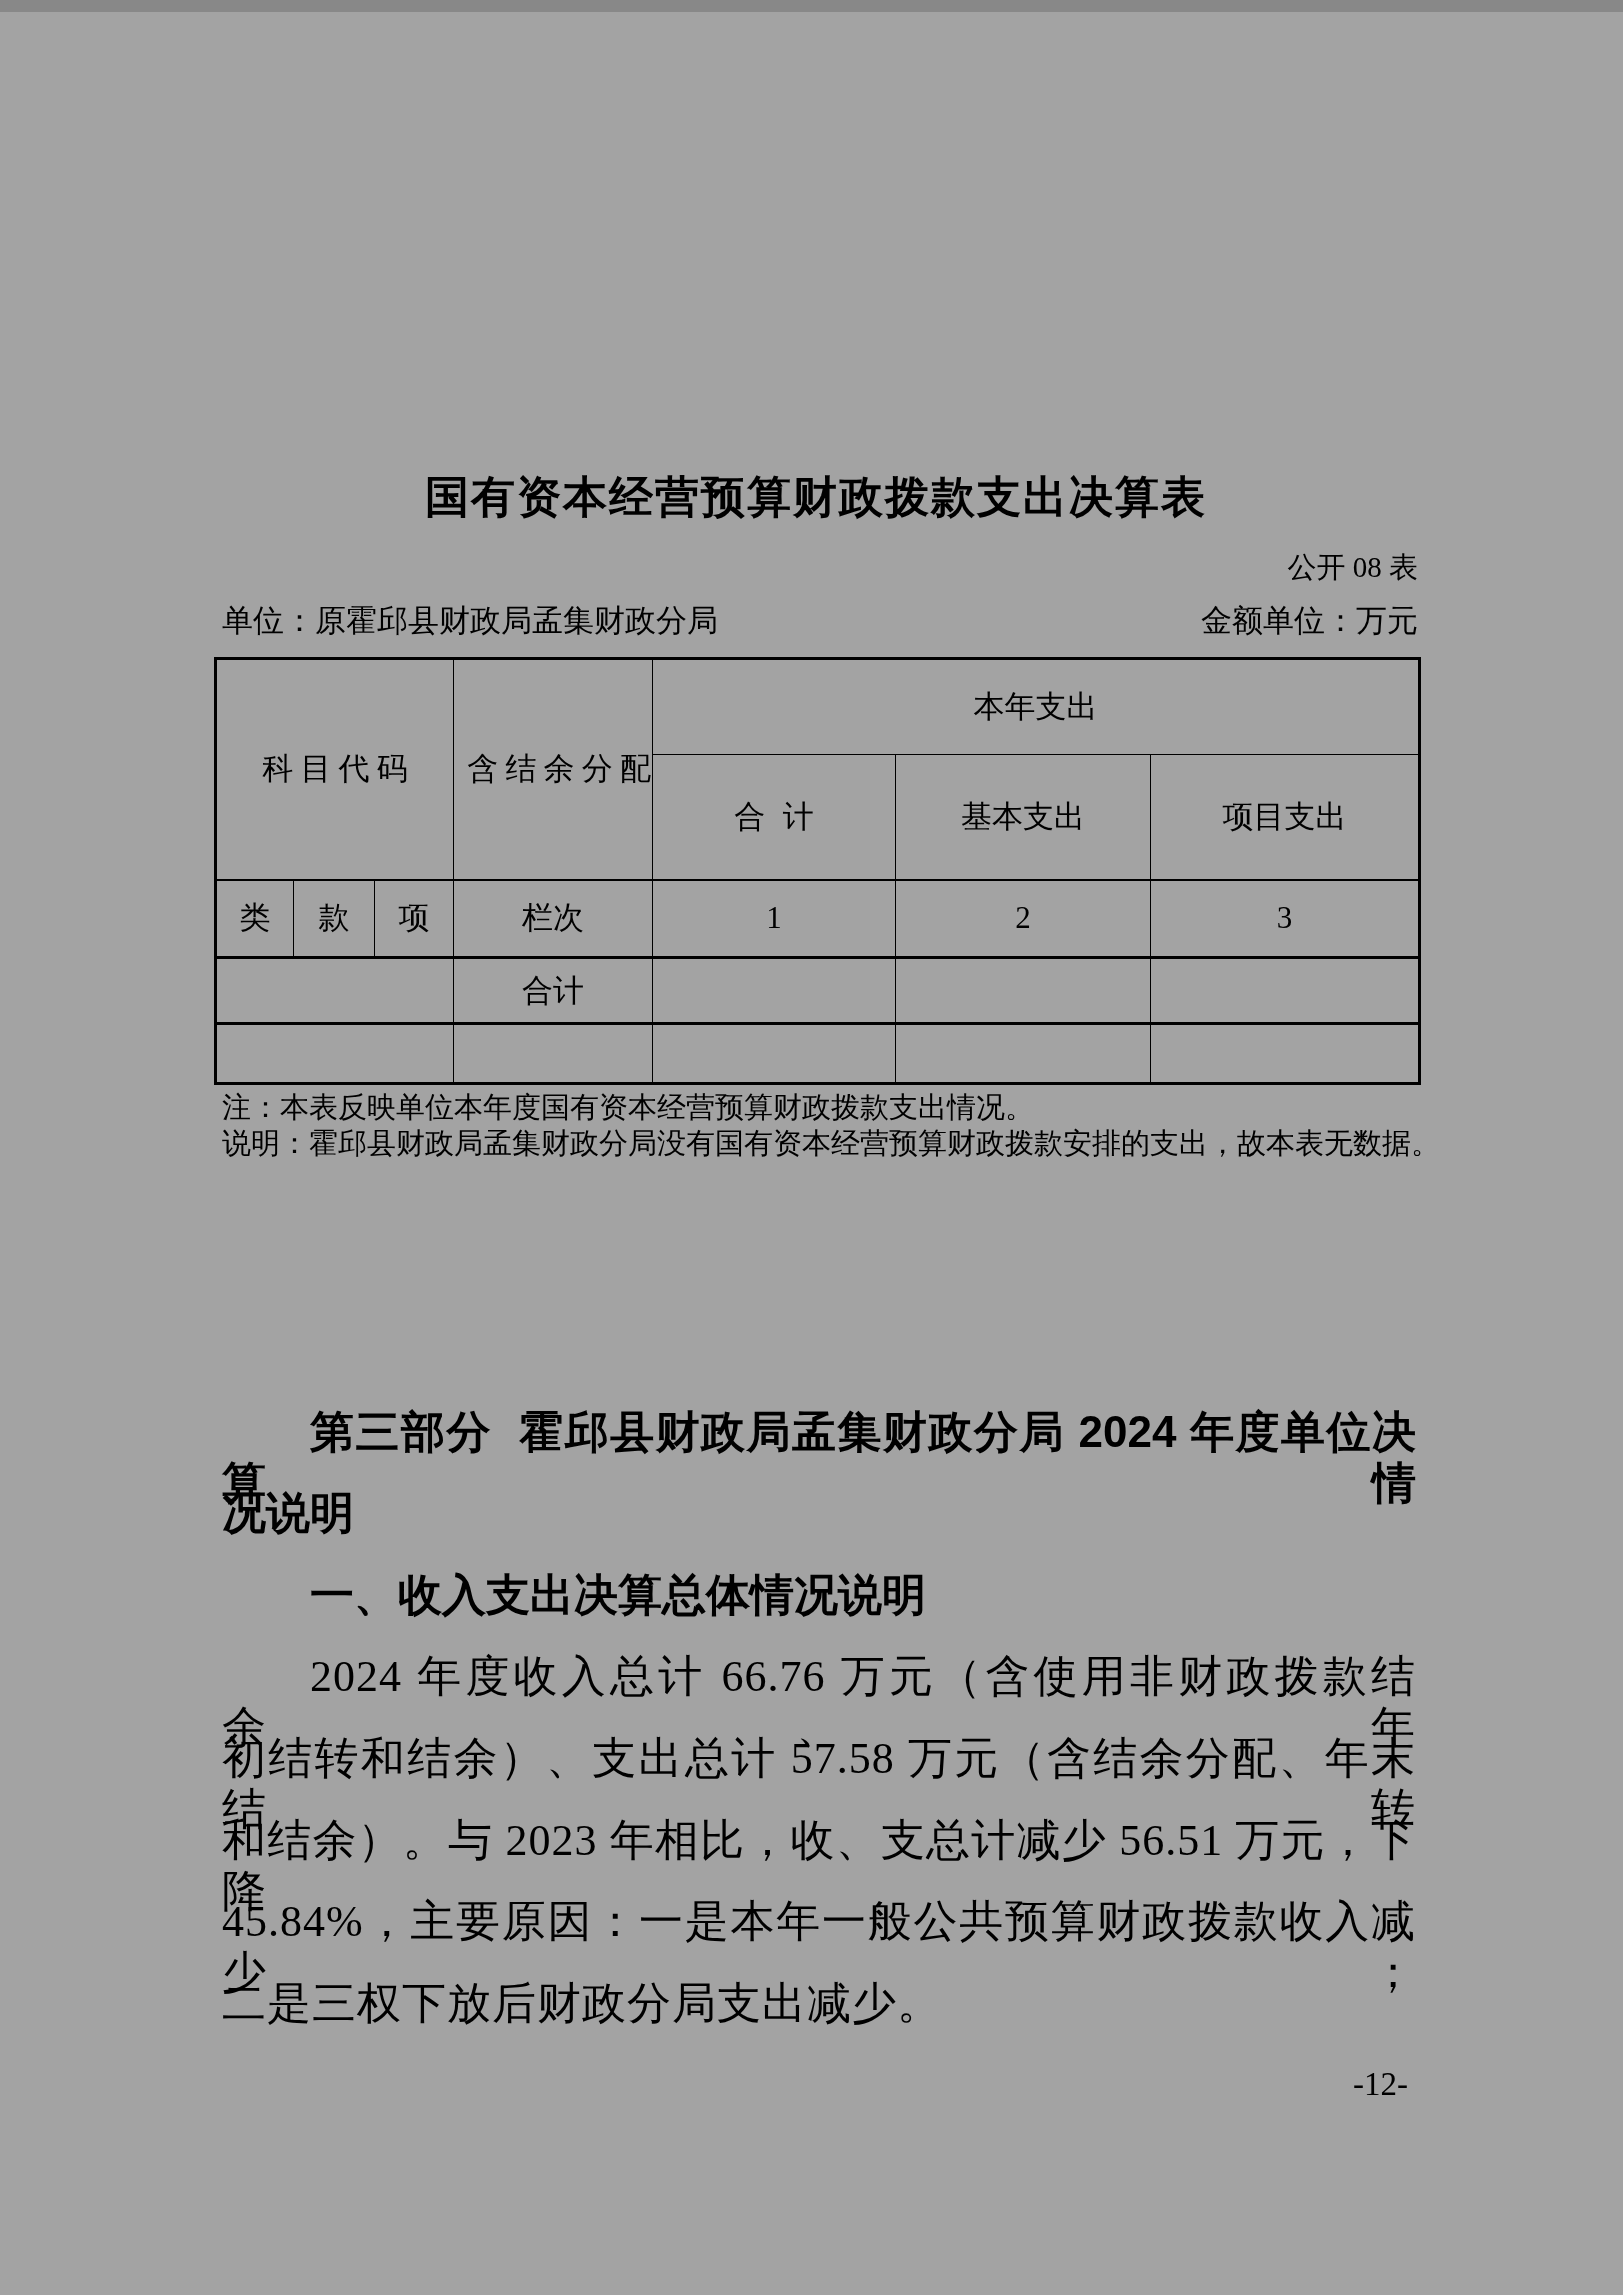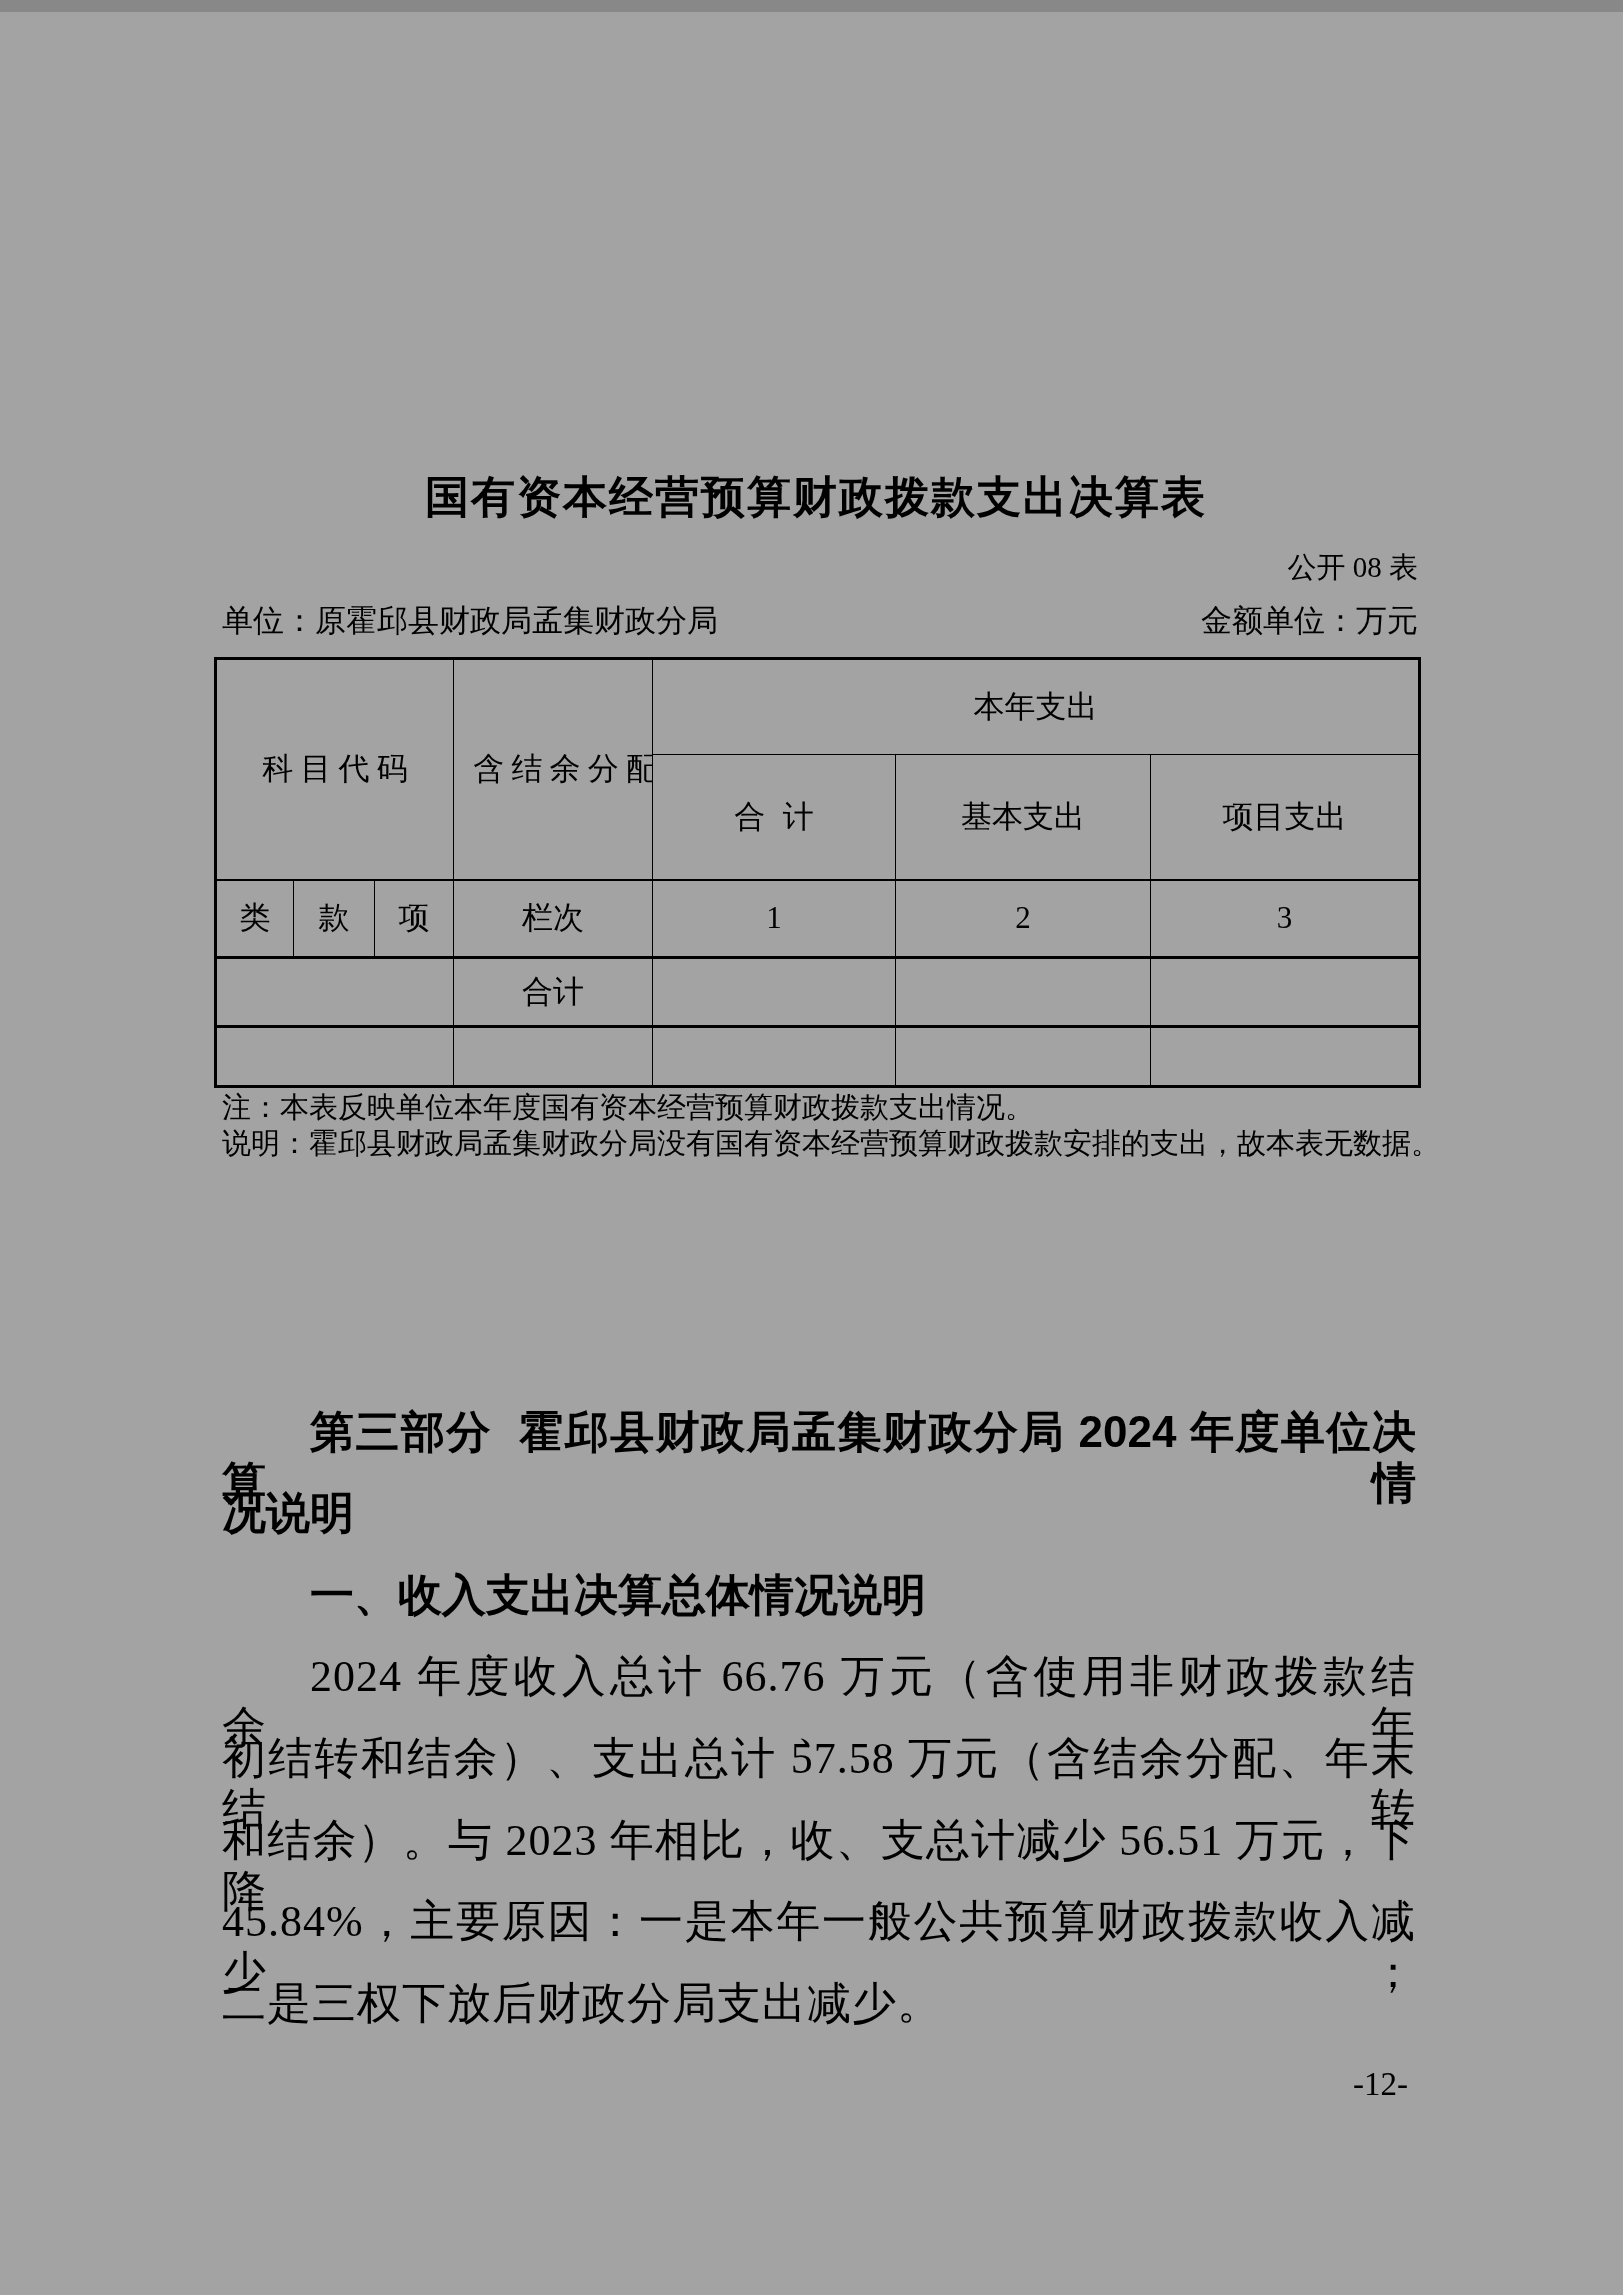--- a/index.html
+++ b/index.html
@@ -44,21 +44,21 @@
     width: 1204px;
     border-collapse: collapse;
     table-layout: fixed;
     font-family: "Liberation Serif", "DejaVu Serif", serif;
     font-size: 31px;
   }
   table.fiscal { border: 3.6px solid #000; }
   table.fiscal td {
     border: 1.5px solid #000;
     text-align: center; vertical-align: middle;
-    padding: 12px; overflow: hidden; white-space: pre;
+    padding: 6px; overflow: hidden; white-space: pre;
   }
   table.fiscal td.bb-med  { border-bottom-width: 2.6px; }
   table.fiscal td.bb-thick{ border-bottom-width: 3.6px; }
   .ls-wide   { letter-spacing: 7.2px; text-indent: 7.2px; }
   .ls-header { letter-spacing: 17.4px; text-indent: 17.4px; }
 
   
   .note-line {
     position: absolute;
     left: 222px; width: 1329px;

